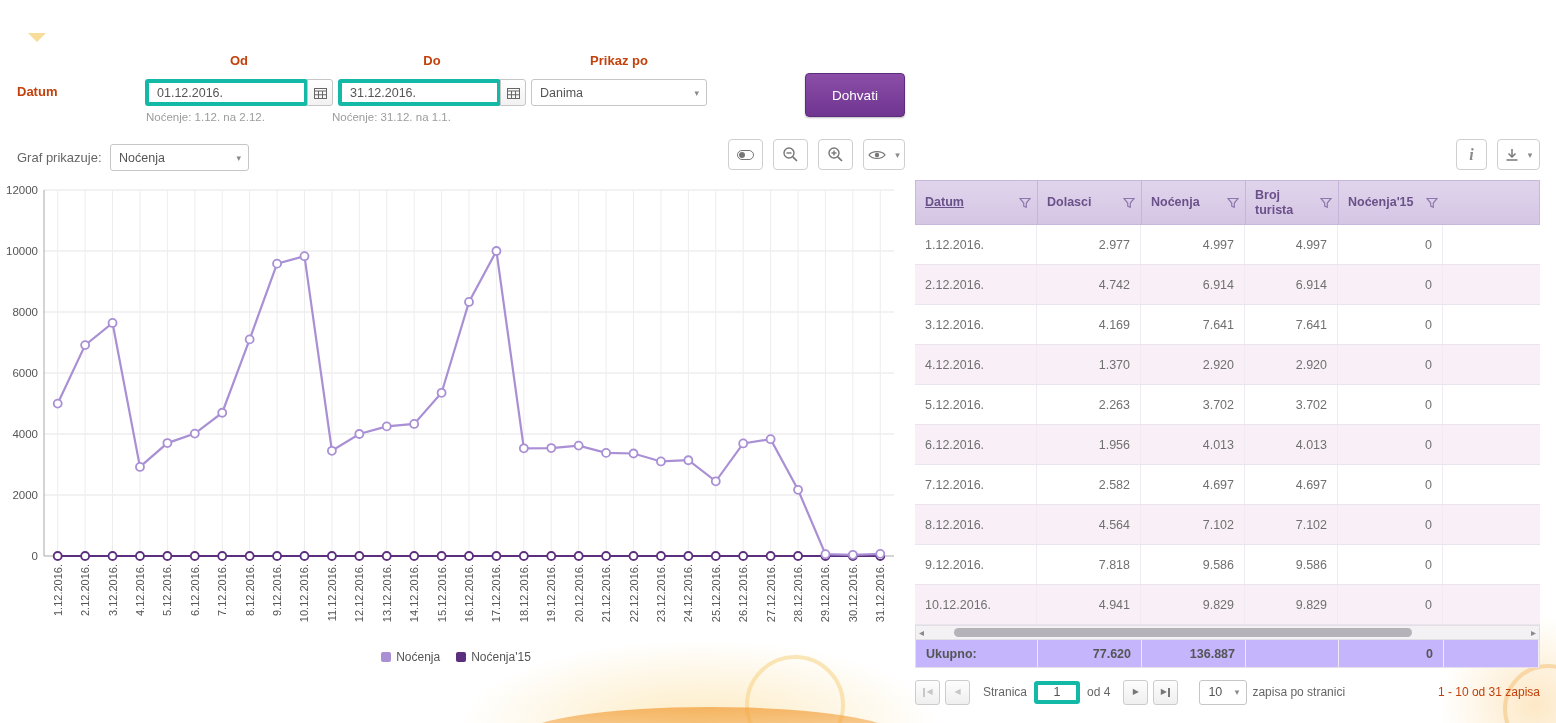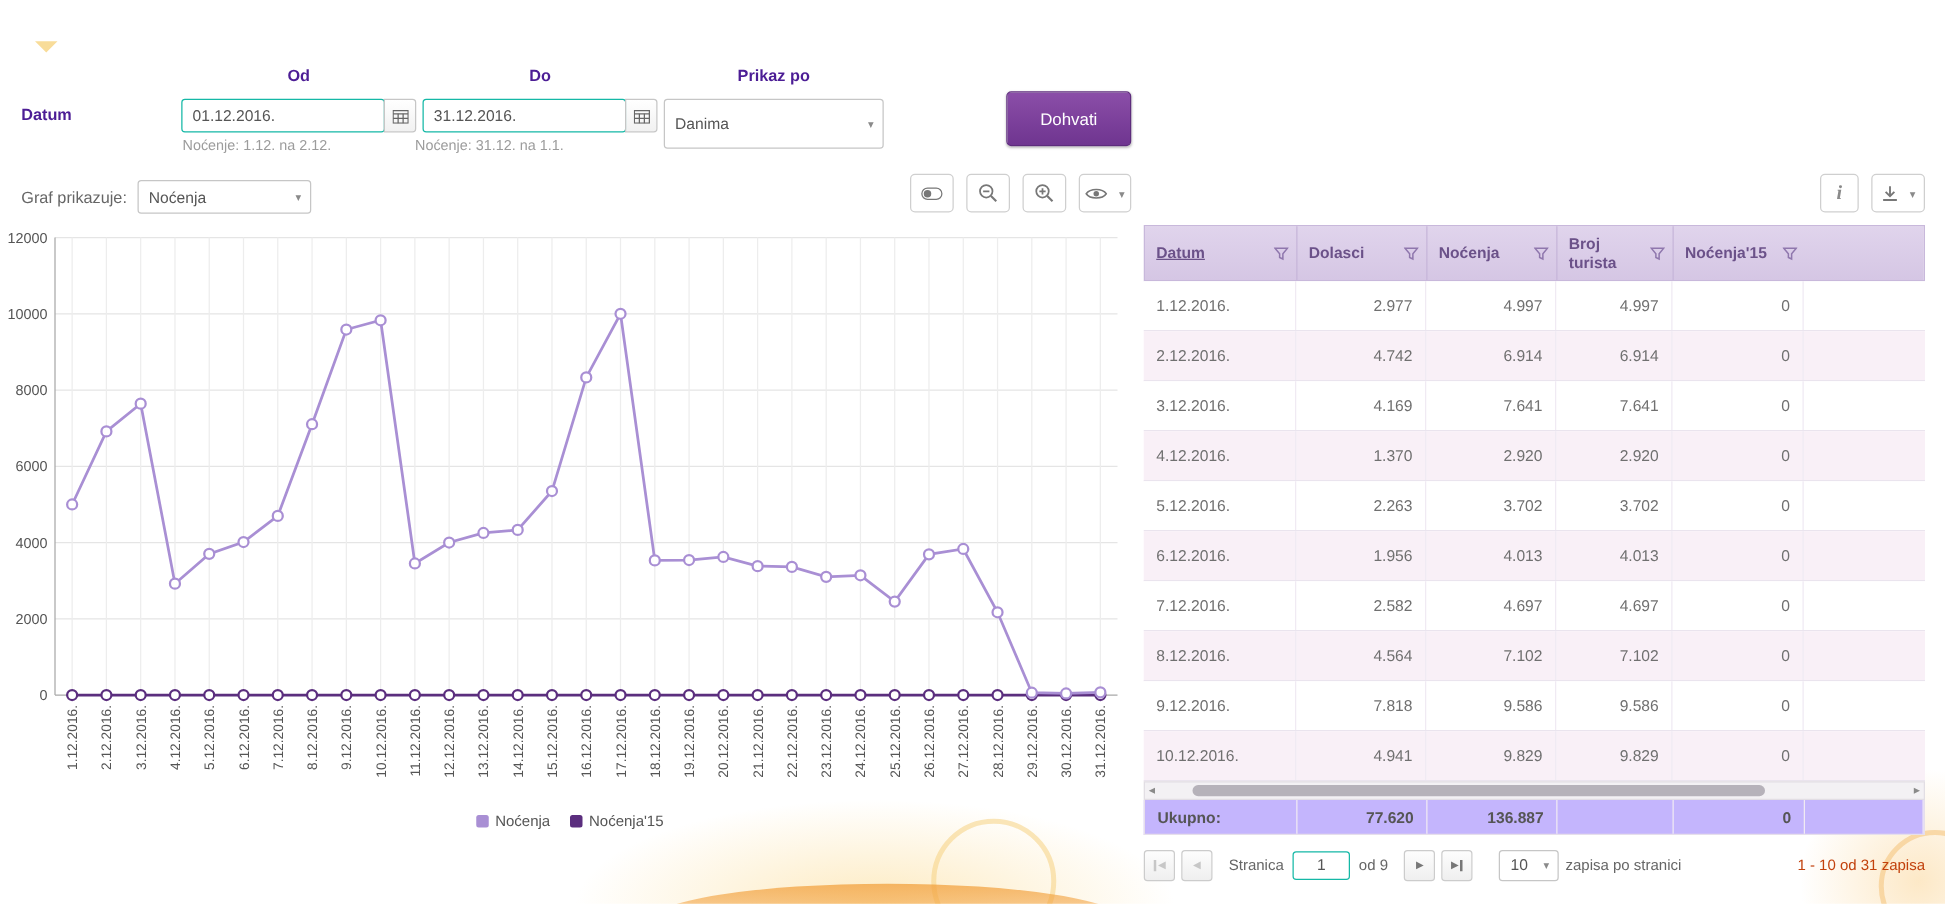--- a/index.html
+++ b/index.html
@@ -8,23 +8,23 @@
   #app{position:absolute;inset:0;overflow:hidden}
   .abs{position:absolute}
   .decor{position:absolute;pointer-events:none;z-index:0}
 
   
   .tabbar{left:0;top:5px;right:0;height:28px;background:linear-gradient(#fdeab8,#f8dc99);border-bottom:1px solid #f0d28a;display:flex;align-items:center;z-index:2}
   .tabtitle{margin-left:17px;font-size:13px;font-weight:bold;color:#6e6250;letter-spacing:.2px}
   .tabptr{left:28px;top:33px;width:0;height:0;border-left:9px solid transparent;border-right:9px solid transparent;border-top:9px solid #f8dc99;z-index:2}
 
   
-  .plabel{color:#4c1d95;font-weight:bold;font-size:13px;z-index:2}
+  .plabel{color:#c2410c;font-weight:bold;font-size:13px;z-index:2}
   .center{text-align:center}
-  .tbox{border:1px solid #14b8a6;border-radius:3px;background:#fff;font-family:"Liberation Sans",sans-serif;font-size:12.5px;color:#555;padding:0 8px;z-index:2}
+  .tbox{border:4px solid #14b8a6;border-radius:3px;background:#fff;font-family:"Liberation Sans",sans-serif;font-size:12.5px;color:#555;padding:0 8px;z-index:2}
   .note{color:#9c9c9c;font-size:11.5px;z-index:2}
   .calbtn{width:26px;height:27px;border:1px solid #c6c6c6;border-radius:0 3px 3px 0;background:linear-gradient(#fff,#f1f1f1);display:flex;align-items:center;justify-content:center;cursor:pointer;z-index:2}
   .selbox{border:1px solid #c6c6c6;border-radius:3px;background:#fff;display:flex;align-items:center;justify-content:space-between;padding:0 7px 0 8px;font-size:12.5px;color:#555;cursor:pointer;z-index:2}
   .caret{color:#8a8a8a;font-size:9px;margin-left:6px}
   .dohvati{width:100px;height:44px;border:1px solid #5d2c7c;border-radius:4px;background:linear-gradient(#8b4ea8,#6f3590);color:#fff;font-family:"Liberation Sans",sans-serif;font-size:13.5px;cursor:pointer;box-shadow:0 1px 2px rgba(0,0,0,.25);z-index:2}
   .gray{color:#666;font-size:13px;z-index:2}
 
   
   .tool-btn{background:#fff;border:1px solid #cfcfcf;border-radius:4px;display:flex;align-items:center;justify-content:center;cursor:pointer;color:#777;z-index:2}
   .tgl{width:17px;height:10px;border:1.5px solid #777;border-radius:6px;display:inline-flex;align-items:center;padding:0 1px}
@@ -103,21 +103,21 @@
   <div class="calbtn abs" style="left:500px;top:79px">
     <svg width="13" height="12" viewBox="0 0 13 12">
         <rect x="0.5" y="1.5" width="12" height="10" fill="none" stroke="#666"></rect>
         <line x1="0.5" y1="4" x2="12.5" y2="4" stroke="#666"></line>
         <line x1="4.5" y1="4" x2="4.5" y2="11.5" stroke="#666"></line>
         <line x1="8.5" y1="4" x2="8.5" y2="11.5" stroke="#666"></line>
         <line x1="0.5" y1="7.75" x2="12.5" y2="7.75" stroke="#666"></line>
       </svg>
   </div>
 
-  <div class="selbox abs" style="left:531px;top:79px;width:176px;height:40px">
+  <div class="selbox abs" style="left:531px;top:79px;width:176px;height:27px">
     <span>Danima</span>
     <span class="caret">▾</span>
   </div>
 
   <span class="note abs" style="left:146px;top:111px">Noćenje: 1.12. na 2.12.</span>
   <span class="note abs" style="left:332px;top:111px">Noćenje: 31.12. na 1.1.</span>
 
   <button class="dohvati abs" style="left:805px;top:73px">Dohvati</button>
 
   <span class="gray abs" style="left:17px;top:150px">Graf prikazuje:</span>
@@ -465,21 +465,21 @@
   <div class="pager abs">
     <button class="pbtn dis">
         <span class="pbar"></span>
         <span class="ptri">◀</span>
       </button>
     <button class="pbtn dis">
         <span class="ptri">◀</span>
       </button>
     <span class="ptext" style="margin-left:8px">Stranica</span>
     <input class="tbox pinput" value="1" style="">
-    <span class="ptext">od 9</span>
+    <span class="ptext">od 4</span>
     <button class="pbtn" style="margin-left:8px">
         <span class="ptri">▶</span>
       </button>
     <button class="pbtn">
         <span class="ptri">▶</span>
         <span class="pbar"></span>
       </button>
     <div class="selbox psel">
       <span>10</span>
       <span class="caret">▾</span>

